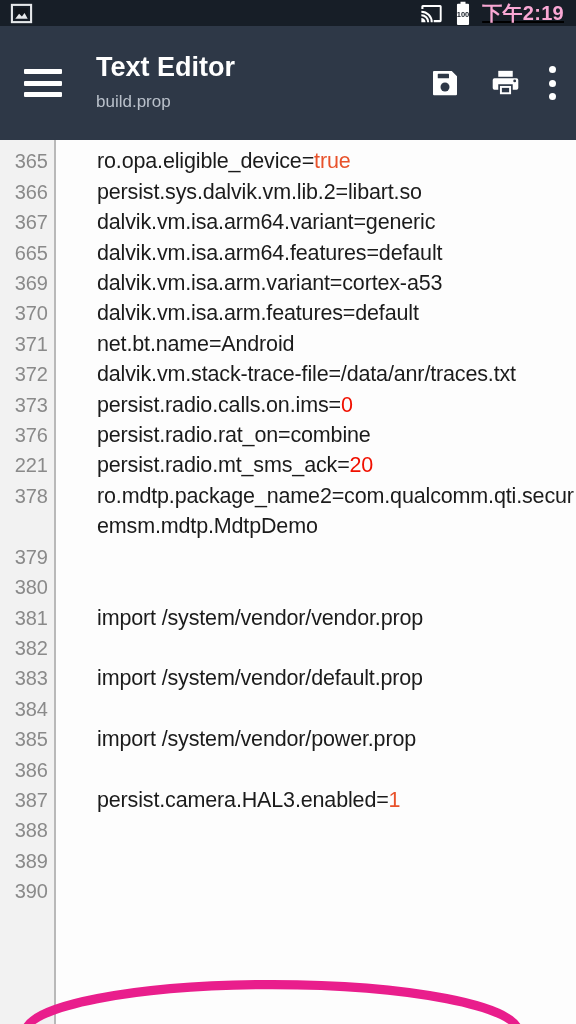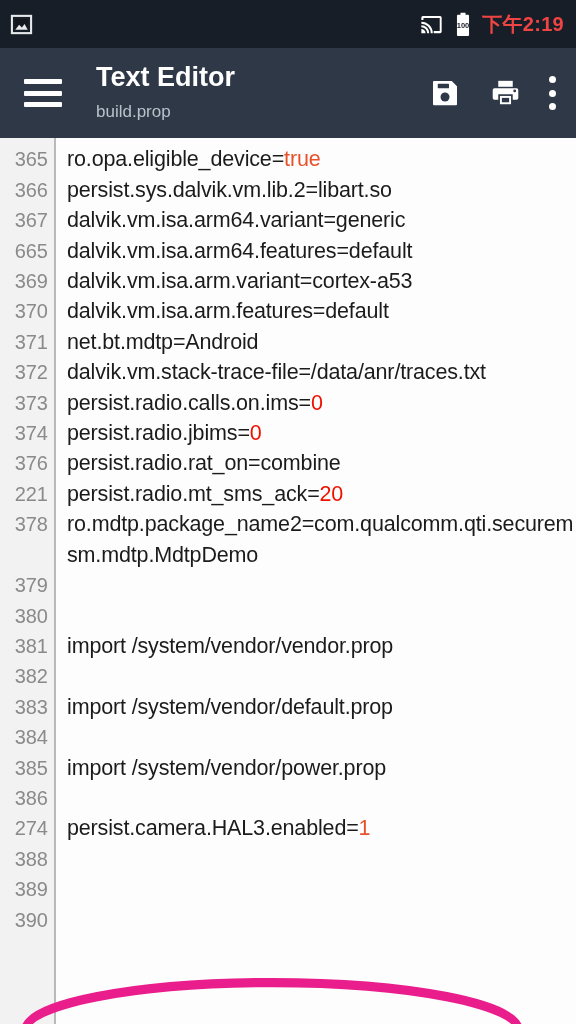--- a/index.html
+++ b/index.html
@@ -16,48 +16,49 @@
     position: relative;
     width: 576px;
     height: 1024px;
     overflow: hidden;
     background: #fbfbfb;
   }
 
   
   .status-bar {
     position: relative;
-    height: 48px;
+    height: 26px;
     background: #171e27;
     display: flex;
     align-items: center;
     padding: 0 12px 0 10px;
+    text-decoration: underline;
   }
   .status-left { display: flex; align-items: center; gap: 8px; }
   .status-right {
     margin-left: auto;
     display: flex;
     align-items: center;
     gap: 10px;
   }
   .status-time {
-    color: #ef4444;
+    color: #f9a8d4;
     font-size: 20px;
     font-weight: bold;
     letter-spacing: 0.3px;
     line-height: 1;
     padding-bottom: 1px;
   }
 
   .ico { display: block; }
 
   
   .app-bar {
     position: relative;
-    height: 90px;
+    height: 114px;
     background: #2e3847;
     display: flex;
     align-items: center;
     padding: 0 16px 0 24px;
   }
   .hamburger {
     width: 38px;
     height: 28px;
     display: flex;
     flex-direction: column;
@@ -143,20 +144,21 @@
     border-right: 2px solid #b9b9b9;
   }
   .code {
     position: absolute;
     left: 0; right: 0; top: 0; bottom: 0;
   }
   .row {
     display: flex;
     align-items: flex-start;
     min-height: 30.4px;
+    gap: 30px;
   }
   .lnum {
     flex: 0 0 56px;
     width: 56px;
     text-align: right;
     padding-right: 8px;
     color: #8a8a8a;
     font-size: 20px;
     line-height: 30.4px;
     font-family: "Liberation Sans", sans-serif;
@@ -293,35 +295,31 @@
         <div class="row">
           <div class="lnum">369</div>
           <div class="ltext">dalvik.vm.isa.arm.variant=cortex-a53</div>
         </div>
         <div class="row">
           <div class="lnum">370</div>
           <div class="ltext">dalvik.vm.isa.arm.features=default</div>
         </div>
         <div class="row">
           <div class="lnum">371</div>
-          <div class="ltext">net.bt.mdtp=Android</div>
+          <div class="ltext">net.bt.name=Android</div>
         </div>
         <div class="row">
           <div class="lnum">372</div>
           <div class="ltext">dalvik.vm.stack-trace-file=/data/anr/traces.txt</div>
         </div>
         <div class="row">
           <div class="lnum">373</div>
           <div class="ltext">persist.radio.calls.on.ims=<span class="val-red">0</span></div>
         </div>
         <div class="row">
-          <div class="lnum">374</div>
-          <div class="ltext">persist.radio.jbims=<span class="val-red">0</span></div>
-        </div>
-        <div class="row">
           <div class="lnum">376</div>
           <div class="ltext">persist.radio.rat_on=combine</div>
         </div>
         <div class="row">
           <div class="lnum">221</div>
           <div class="ltext">persist.radio.mt_sms_ack=<span class="val-red">20</span></div>
         </div>
         <div class="row">
           <div class="lnum">378</div>
           <div class="ltext">ro.mdtp.package_name2=com.qualcomm.qti.securemsm.mdtp.MdtpDemo</div>
@@ -352,21 +350,21 @@
         </div>
         <div class="row">
           <div class="lnum">385</div>
           <div class="ltext">import /system/vendor/power.prop</div>
         </div>
         <div class="row">
           <div class="lnum">386</div>
           <div class="ltext">&nbsp;</div>
         </div>
         <div class="row">
-          <div class="lnum">274</div>
+          <div class="lnum">387</div>
           <div class="ltext">persist.camera.HAL3.enabled=<span class="val">1</span></div>
         </div>
         <div class="row">
           <div class="lnum">388</div>
           <div class="ltext">&nbsp;</div>
         </div>
         <div class="row">
           <div class="lnum">389</div>
           <div class="ltext">&nbsp;</div>
         </div>

